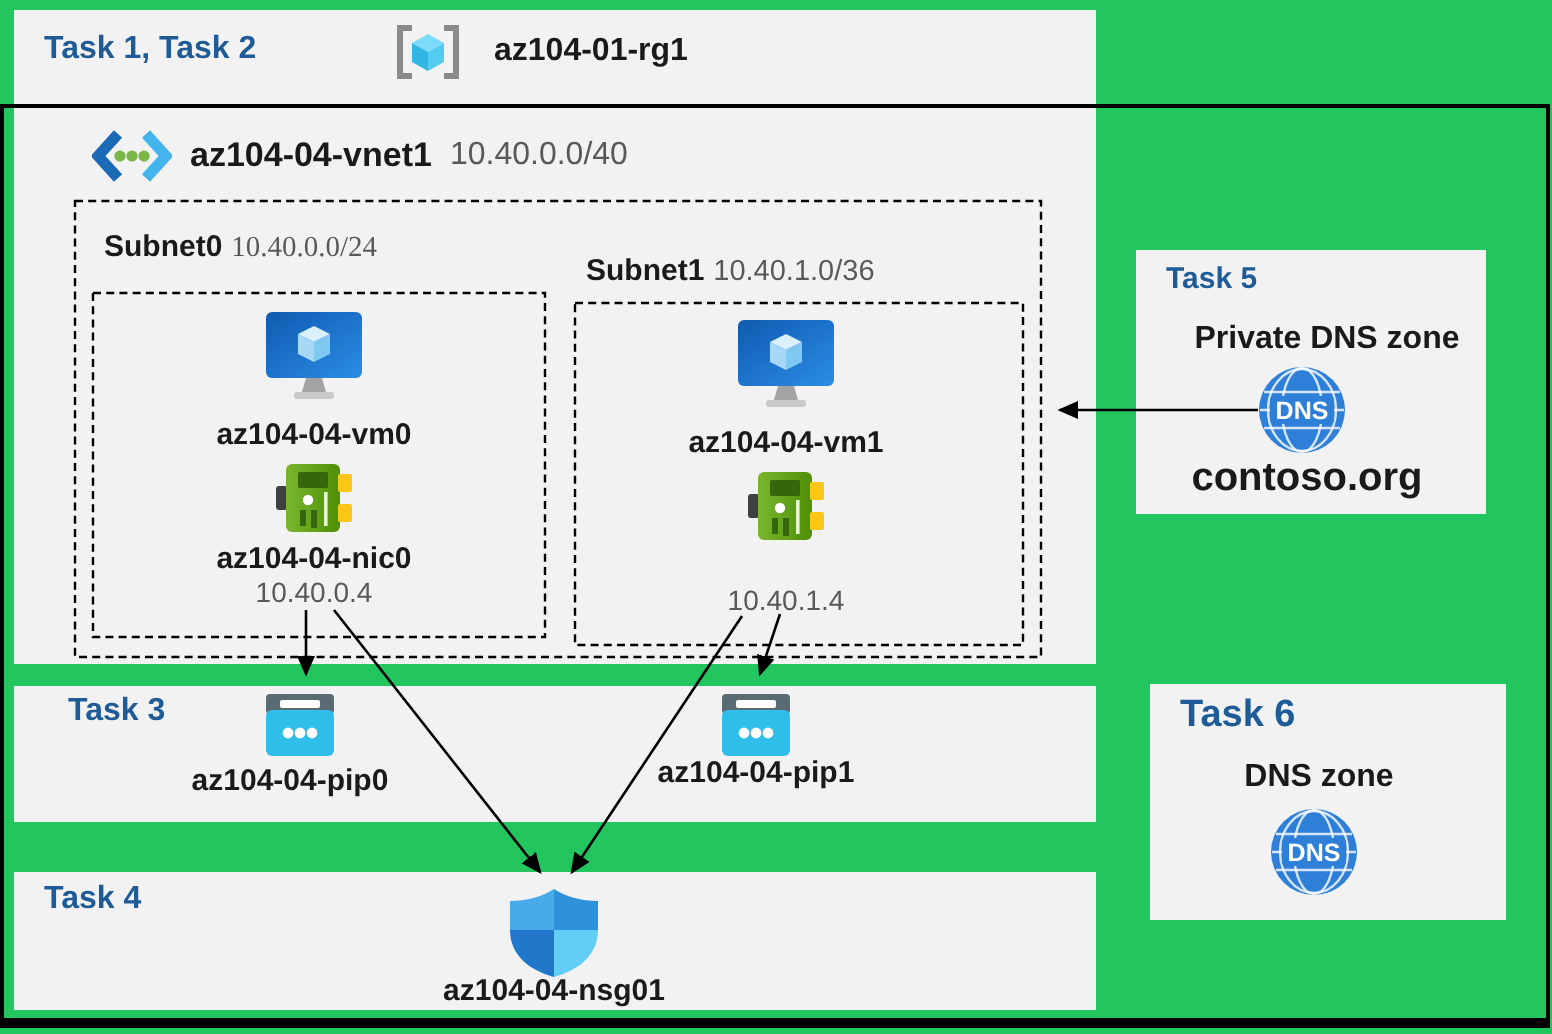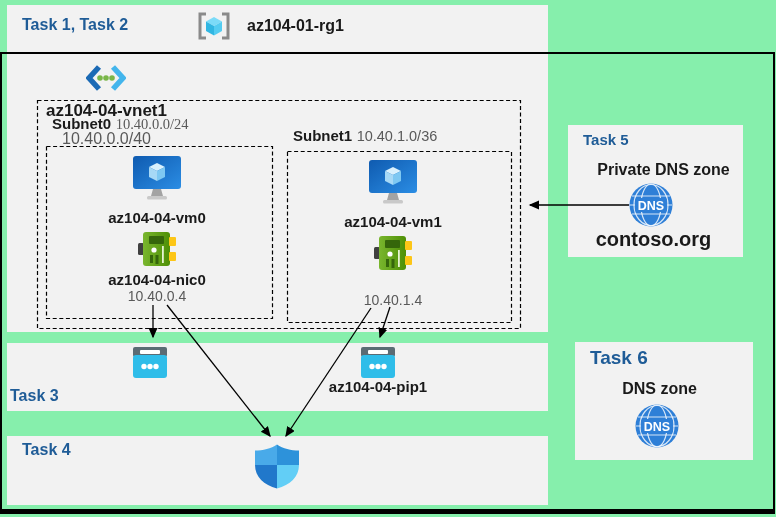--- a/index.html
+++ b/index.html
@@ -1,17 +1,17 @@
 <!DOCTYPE html>
 <html><head>
 <meta charset="utf-8">
 <style>
   * { margin:0; padding:0; box-sizing:border-box; }
   body { background:#ffffff; font-family:"Liberation Sans", sans-serif; }
-  .canvas { position:relative; width:776px; height:517px; background:#86efac; overflow:hidden; }
+  .canvas { position:relative; width:776px; height:517px; background:#22c55e; overflow:hidden; }
   .abs { position:absolute; }
   .panel { position:absolute; background:#f2f2f2; }
   .frame { position:absolute; left:0; top:52px; width:775px; height:462px;
            border:2px solid #000; border-bottom-width:5px; pointer-events:none; }
   .lbl { position:absolute; font-weight:bold; color:#1a1a1a; font-size:15px; white-space:nowrap; }
   .task-h { position:absolute; font-weight:bold; color:#1f5c97; font-size:16px; white-space:nowrap; }
   .muted { color:#595959; font-weight:normal; }
   .ctr { text-align:center; width:200px; }
   .row { display:flex; align-items:center; gap:9px; }
   .svglayer { position:absolute; left:0; top:0; width:776px; height:517px; pointer-events:none; }
@@ -66,21 +66,21 @@
 
   <svg class="abs" style="left:197px; top:12px;" width="34" height="28" viewBox="0 0 34 28">
     <path d="M9,2 L3,2 L3,26 L9,26" fill="none" stroke="#8a8a8a" stroke-width="3"></path>
     <path d="M25,2 L31,2 L31,26 L25,26" fill="none" stroke="#8a8a8a" stroke-width="3"></path>
     <polygon points="17,5 25,9.5 17,14 9,9.5" fill="#7bdbf8"></polygon>
     <polygon points="9,9.5 17,14 17,23.5 9,19" fill="#30b6e2"></polygon>
     <polygon points="25,9.5 17,14 17,23.5 25,19" fill="#54ccf1"></polygon>
   </svg>
   <div class="lbl" style="left:247px; top:17px; font-size:16px;">az104-01-rg1</div>
 
-  <div class="abs row" style="left:46px; top:64px;flex-direction:column;">
+  <div class="abs row" style="left:46px; top:64px;">
     <svg width="40" height="28" viewBox="0 0 40 28">
       <polyline points="13,3 3,14 13,25" fill="none" stroke="#1b6ab5" stroke-width="5.5"></polyline>
       <polyline points="27,3 37,14 27,25" fill="none" stroke="#43b5ec" stroke-width="5.5"></polyline>
       <circle cx="14" cy="14" r="2.8" fill="#7ab648"></circle>
       <circle cx="20" cy="14" r="2.8" fill="#7ab648"></circle>
       <circle cx="26" cy="14" r="2.8" fill="#7ab648"></circle>
     </svg>
     <span class="lbl" style="position:static; font-size:17px;">az104-04-vnet1</span>
     <span class="lbl muted" style="position:static; font-size:16px;">10.40.0.0/40</span>
   </div>
@@ -135,30 +135,31 @@
     <rect x="11" y="5" width="15" height="8" rx="1" fill="#35660b"></rect>
     <circle cx="16" cy="19" r="2.6" fill="#fff"></circle>
     <rect x="12" y="24" width="3" height="8" fill="#35660b"></rect>
     <rect x="17.5" y="24" width="3" height="9" fill="#35660b"></rect>
     <rect x="24" y="15" width="1.8" height="17" fill="#e7f3d2"></rect>
     <rect x="31" y="6" width="7" height="9" rx="1" fill="#fdc617"></rect>
     <rect x="31" y="21" width="7" height="9" rx="1" fill="#fdc617"></rect>
   </svg>
   <div class="lbl ctr muted" style="left:293px; top:292px; font-size:14px;">10.40.1.4</div>
 
-  <div class="task-h" style="left:10px; top:347px;margin-top:40px;">Task 3</div>
+  <div class="task-h" style="left:34px; top:347px;">Task 3</div>
 
   <svg class="abs" style="left:132px; top:347px;" width="36" height="31" viewBox="0 0 36 31">
     <rect x="1" y="0" width="34" height="10" rx="2" fill="#5b6b74"></rect>
     <rect x="8" y="3" width="20" height="4" rx="1" fill="#fff"></rect>
     <rect x="1" y="8" width="34" height="23" rx="3" fill="#2fbde9"></rect>
     <circle cx="12" cy="19.5" r="2.7" fill="#fff"></circle>
     <circle cx="18" cy="19.5" r="2.7" fill="#fff"></circle>
     <circle cx="24" cy="19.5" r="2.7" fill="#fff"></circle>
   </svg>
+  <div class="lbl ctr" style="left:45px; top:382px;">az104-04-pip0</div>
 
   <svg class="abs" style="left:360px; top:347px;" width="36" height="31" viewBox="0 0 36 31">
     <rect x="1" y="0" width="34" height="10" rx="2" fill="#5b6b74"></rect>
     <rect x="8" y="3" width="20" height="4" rx="1" fill="#fff"></rect>
     <rect x="1" y="8" width="34" height="23" rx="3" fill="#2fbde9"></rect>
     <circle cx="12" cy="19.5" r="2.7" fill="#fff"></circle>
     <circle cx="18" cy="19.5" r="2.7" fill="#fff"></circle>
     <circle cx="24" cy="19.5" r="2.7" fill="#fff"></circle>
   </svg>
   <div class="lbl ctr" style="left:278px; top:360px;margin-top:18px;">az104-04-pip1</div>
@@ -166,20 +167,21 @@
   <div class="task-h" style="left:22px; top:441px;">Task 4</div>
 
   <svg class="abs" style="left:254px; top:444px;" width="46" height="45" viewBox="0 0 46 45">
     <g clip-path="url(#shieldclip)">
       <rect x="0" y="0" width="23" height="21" fill="#49aae9"></rect>
       <rect x="23" y="0" width="23" height="21" fill="#2d92da"></rect>
       <rect x="0" y="21" width="23" height="24" fill="#2178cb"></rect>
       <rect x="23" y="21" width="23" height="24" fill="#62cef6"></rect>
     </g>
   </svg>
+  <div class="lbl ctr" style="left:177px; top:487px;">az104-04-nsg01</div>
 
   <div class="task-h" style="left:583px; top:131px; font-size:15px;">Task 5</div>
   <div class="lbl" style="left:576px; top:161px; width:175px; text-align:center; font-size:16px;">Private DNS zone</div>
   <svg class="abs" style="left:629px; top:183px;" width="44" height="44" viewBox="0 0 44 44">
     <circle cx="22" cy="22" r="21.5" fill="#2e7fd7"></circle>
     <g fill="none" stroke="rgba(255,255,255,0.8)" stroke-width="1.2">
       <ellipse cx="22" cy="22" rx="10" ry="21"></ellipse>
       <ellipse cx="22" cy="22" rx="17" ry="20.5"></ellipse>
       <path d="M3,13 L41,13"></path>
       <path d="M1,22 L43,22"></path>

